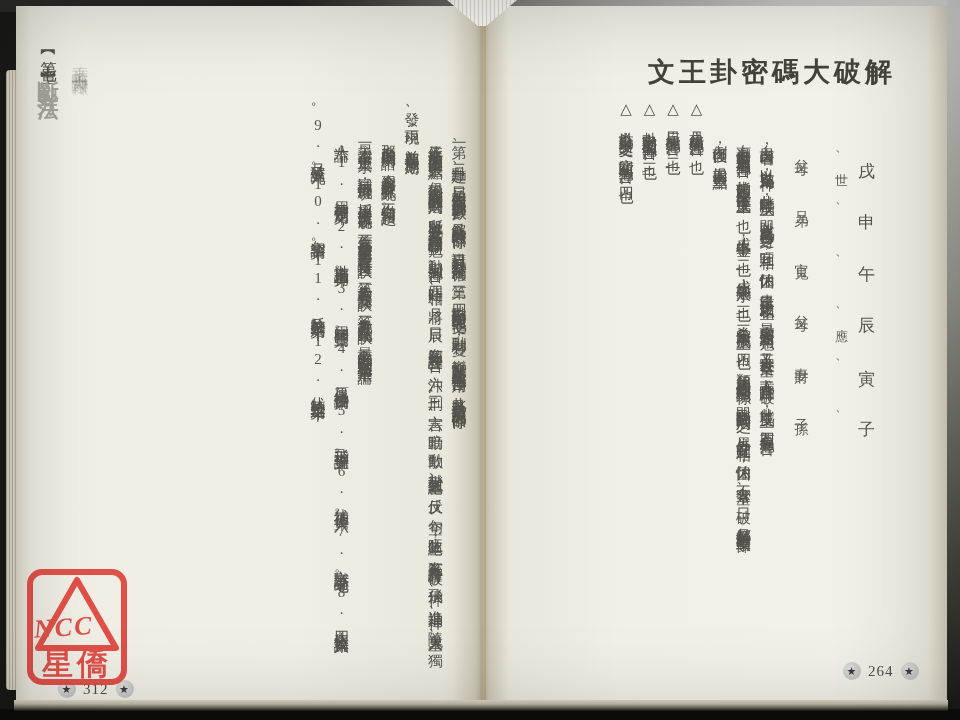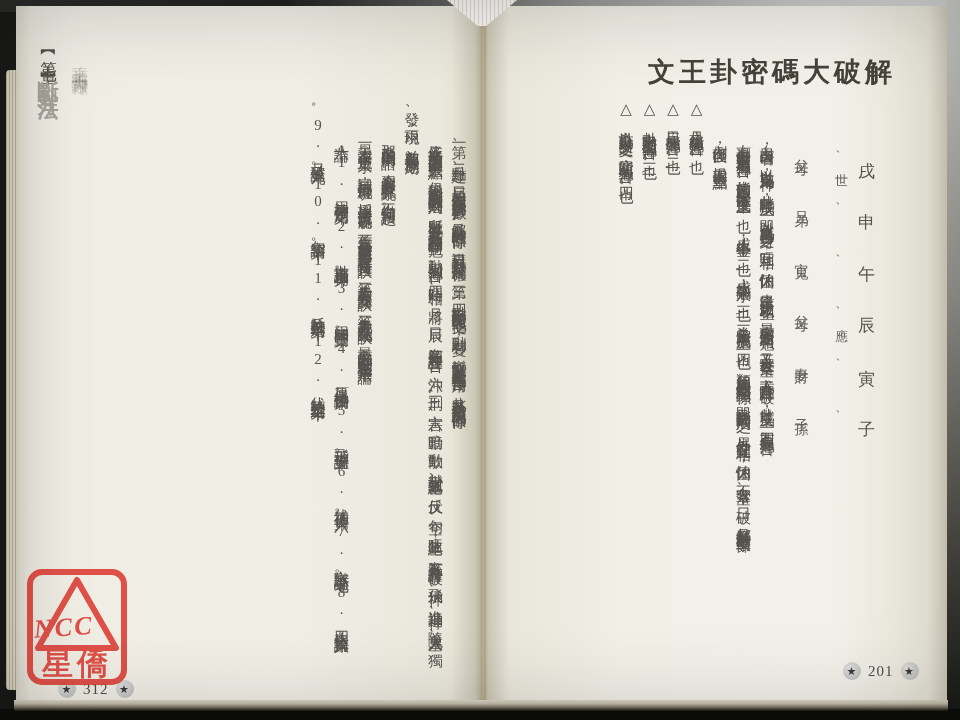--- a/index.html
+++ b/index.html
@@ -114,21 +114,21 @@
       <p class="ind">右邊占例世爻有四處生剋沖合，指的是四爻午火能生世爻戌土，一也，戌土生申金，二也，戌土能剋子水，三也，三爻寅木能剋戌土，四也。類此用神與他爻的生剋關係，即爲斷卦的法則之一。另外世爻宜旺相，怕休囚，不宜落空、日破，都是解卦的重要環節。</p>
       <p class="ind">占例後面，提示四大重點：</p>
       <p>△月建能生剋沖合，一也。</p>
       <p>△日辰能生剋沖合，二也。</p>
       <p>△卦中之動爻能生剋沖合，三也。</p>
       <p>△世爻自動變出之爻，能回頭生剋沖合，四也。</p>
     </div>
 
   <div class="pagenum pn-right">
     <span class="starbadge">★</span>
-    <span>201</span>
+    <span>264</span>
     <span class="starbadge">★</span>
   </div>
 
   <div class="chapter vert">
     <span class="lab">【第七章】</span><span class="tit">斷卦方法</span>
   </div>
 
   <div class="ghost vert">文王卦密碼大破解</div>
 
   <div class="paras lp-paras" id="lp-paras">

